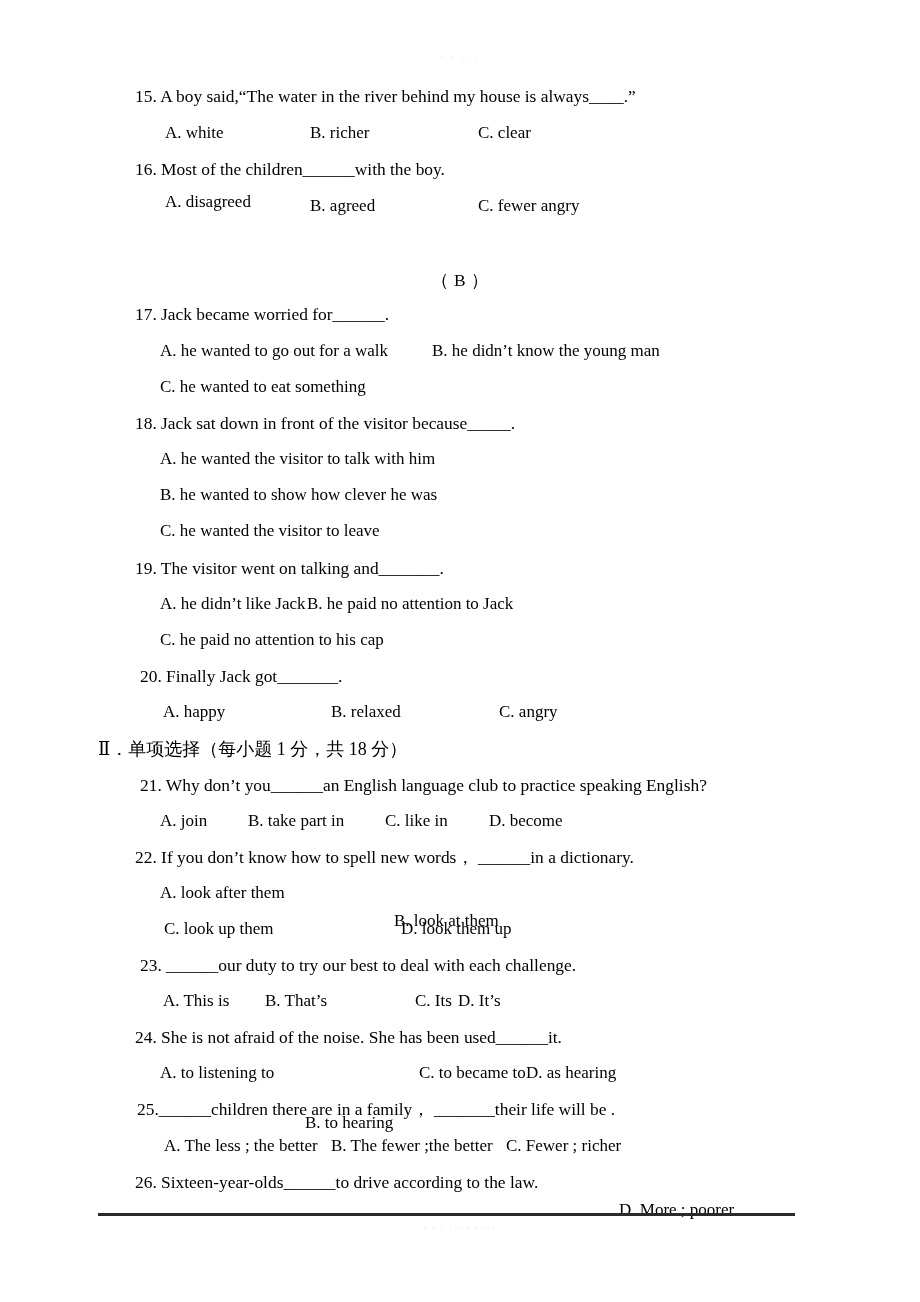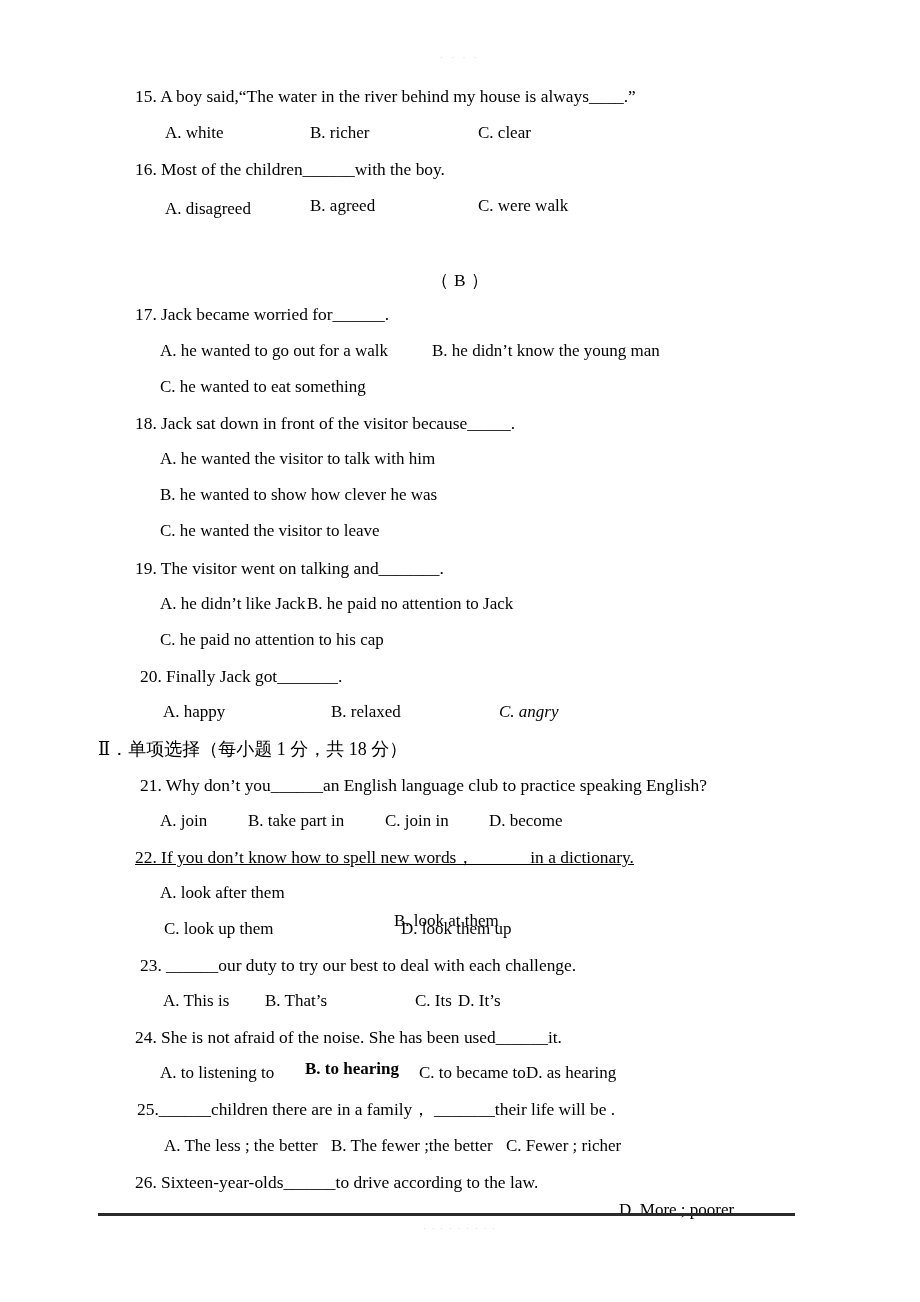--- a/index.html
+++ b/index.html
@@ -94,23 +94,23 @@
   <div class="page-mark top">· · · ·</div>
 
   <div class="content">
 
     <div class="line q-stem" style="top:86px;">15. A boy said,“The water in the river behind my house is always____.”</div>
     <div class="opt" style="left:165px; top:123px;">A. white</div>
     <div class="opt" style="left:310px; top:123px;">B. richer</div>
     <div class="opt" style="left:478px; top:123px;">C. clear</div>
 
     <div class="line q-stem" style="top:159px;">16. Most of the children______with the boy.</div>
-    <div class="opt" style="left:165px; top:199px;">A. disagreed</div>
+    <div class="opt" style="left:165px; top:192px;">A. disagreed</div>
     <div class="opt" style="left:310px; top:196px;">B. agreed</div>
-    <div class="opt" style="left:478px; top:196px;">C. were walk</div>
+    <div class="opt" style="left:478px; top:196px;">C. fewer angry</div>
 
     <div class="center-label cjk" style="top:268px;">（ B ）</div>
 
     <div class="line q-stem" style="top:304px;">17. Jack became worried for______.</div>
     <div class="opt" style="left:160px; top:341px;">A. he wanted to go out for a walk</div>
     <div class="opt" style="left:432px; top:341px;">B. he didn’t know the young man</div>
     <div class="opt" style="left:160px; top:377px;">C. he wanted to eat something</div>
 
     <div class="line q-stem" style="top:413px;">18. Jack sat down in front of the visitor because_____.</div>
     <div class="opt" style="left:160px; top:449px;">A. he wanted the visitor to talk with him</div>
@@ -118,45 +118,45 @@
     <div class="opt" style="left:160px; top:521px;">C. he wanted the visitor to leave</div>
 
     <div class="line q-stem" style="top:558px;">19. The visitor went on talking and_______.</div>
     <div class="opt" style="left:160px; top:594px;">A. he didn’t like Jack</div>
     <div class="opt" style="left:307px; top:594px;">B. he paid no attention to Jack</div>
     <div class="opt" style="left:160px; top:630px;">C. he paid no attention to his cap</div>
 
     <div class="line q-stem-indent" style="top:666px;">20. Finally Jack got_______.</div>
     <div class="opt" style="left:163px; top:702px;">A. happy</div>
     <div class="opt" style="left:331px; top:702px;">B. relaxed</div>
-    <div class="opt" style="left:499px; top:702px;font-style:italic;">C. angry</div>
+    <div class="opt" style="left:499px; top:702px;">C. angry</div>
 
     <div class="section-head cjk" style="top:737px;">Ⅱ．单项选择（每小题 1 分，共 18 分）</div>
 
     <div class="line q-stem-indent" style="top:775px;">21. Why don’t you______an English language club to practice speaking English?</div>
     <div class="opt" style="left:160px; top:811px;">A. join</div>
     <div class="opt" style="left:248px; top:811px;text-align:right;">B. take part in</div>
-    <div class="opt" style="left:385px; top:811px;">C. join in</div>
+    <div class="opt" style="left:385px; top:811px;">C. like in</div>
     <div class="opt" style="left:489px; top:811px;">D. become</div>
 
-    <div class="line q-stem" style="top:847px;text-decoration:underline;">22. If you don’t know how to spell new words，  ______in a dictionary.</div>
+    <div class="line q-stem" style="top:847px;">22. If you don’t know how to spell new words，  ______in a dictionary.</div>
     <div class="opt" style="left:160px; top:883px;">A. look after them</div>
     <div class="opt" style="left:394px; top:883px;margin-top:28px;">B. look at them</div>
     <div class="opt" style="left:164px; top:919px;">C. look up them</div>
     <div class="opt" style="left:401px; top:919px;">D. look them up</div>
 
     <div class="line" style="left:140px; top:955px;">23.  ______our duty to try our best to deal with each challenge.</div>
     <div class="opt" style="left:163px; top:991px;">A. This is</div>
     <div class="opt" style="left:265px; top:991px;">B. That’s</div>
     <div class="opt" style="left:375px; top:991px;margin-left:40px;">C. Its</div>
     <div class="opt" style="left:458px; top:991px;">D. It’s</div>
 
     <div class="line q-stem" style="top:1027px;">24. She is not afraid of the noise. She has been used______it.</div>
     <div class="opt" style="left:160px; top:1063px;">A. to listening to</div>
-    <div class="opt" style="left:305px; top:1059px;font-weight:bold;">B. to hearing</div>
+    <div class="opt" style="left:305px; top:1113px;">B. to hearing</div>
     <div class="opt" style="left:419px; top:1063px;">C. to became to</div>
     <div class="opt" style="left:526px; top:1063px;">D. as hearing</div>
 
     <div class="line" style="left:137px; top:1099px;">25.______children there are in a family，  _______their life will be .</div>
     <div class="opt" style="left:164px; top:1136px;">A. The less ; the better</div>
     <div class="opt" style="left:331px; top:1136px;">B. The fewer ;the better</div>
     <div class="opt" style="left:506px; top:1136px;">C. Fewer ; richer</div>
     <div class="opt" style="left:619px; top:1200px;">D. More ; poorer</div>
 
     <div class="line q-stem" style="top:1172px;">26. Sixteen-year-olds______to drive according to the law.</div>

